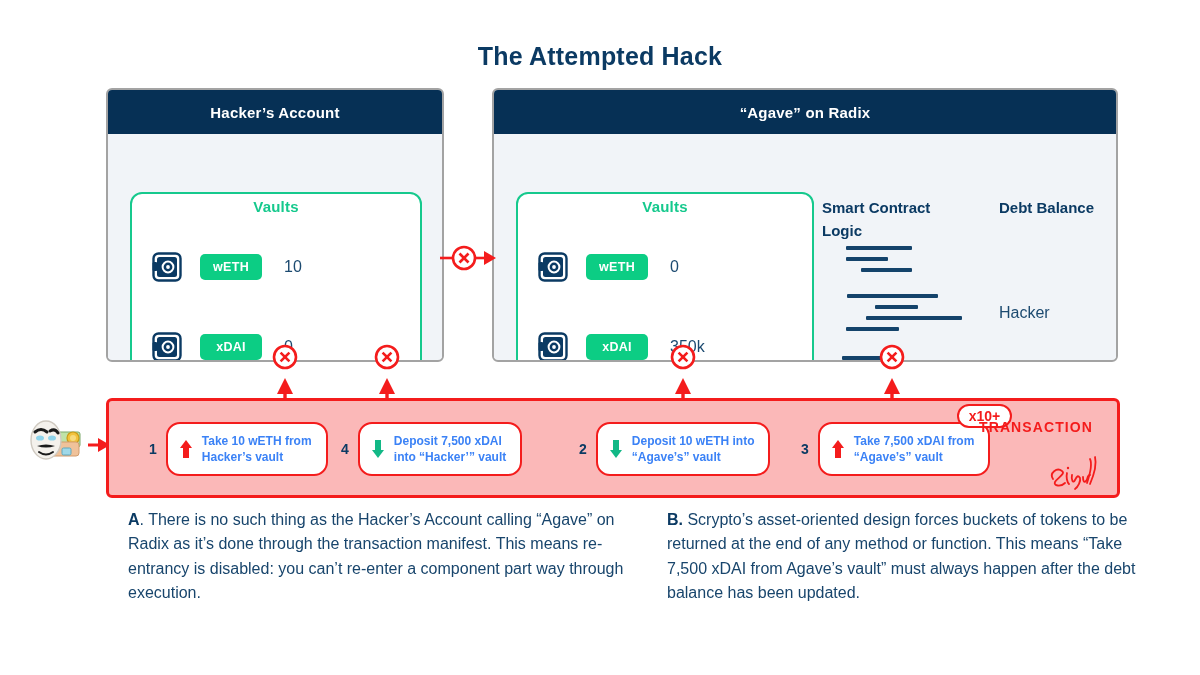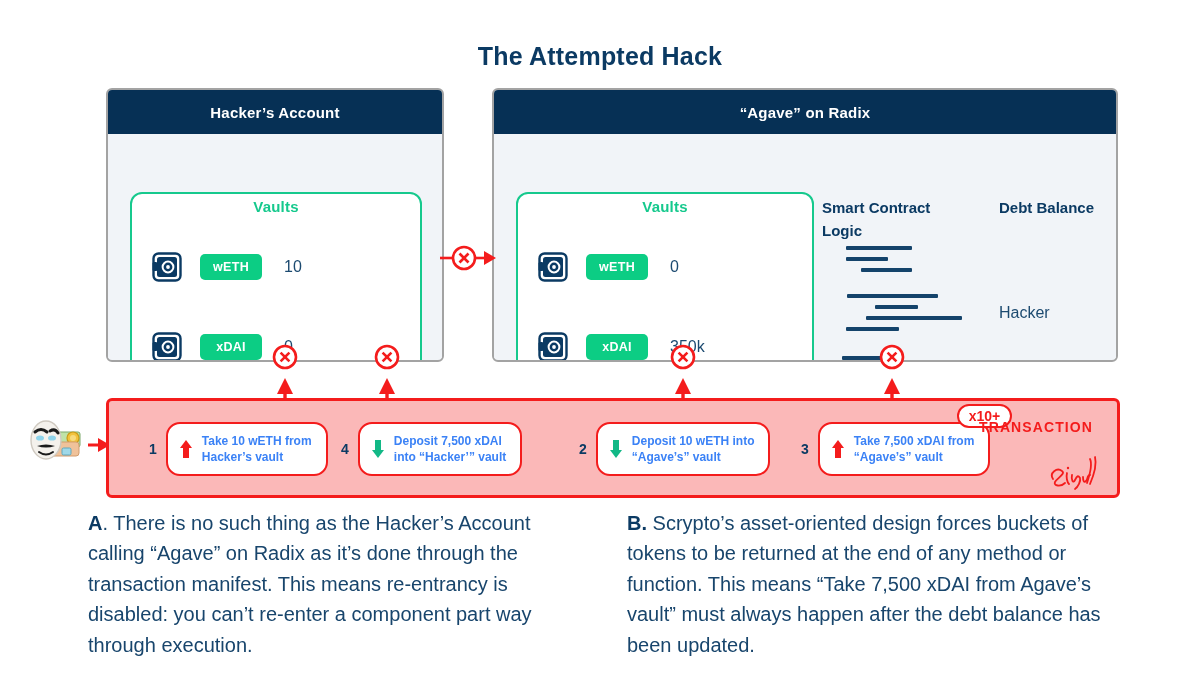--- a/index.html
+++ b/index.html
@@ -101,21 +101,21 @@
     font-size:14px;letter-spacing:1.1px;
   }
   #signature{position:absolute;right:18px;bottom:2px;width:52px;height:42px;}
 
   
   #hacker{position:absolute;left:26px;top:412px;width:64px;height:56px;}
   #hacker-arrow{position:absolute;left:88px;top:438px;width:22px;height:14px;}
 
   
   .note{
-    position:absolute;top:508px;font-size:20px;line-height:1.52;color:#18456c;
+    position:absolute;top:508px;font-size:16px;line-height:1.52;color:#18456c;margin-left:40px;
   }
   #note-a{left:88px;width:500px;}
   #note-b{left:627px;width:496px;}
   .note b{font-weight:bold;color:#0b3a63;}
 </style>
 </head>
 <body>
 
 <div class="stage">
 

